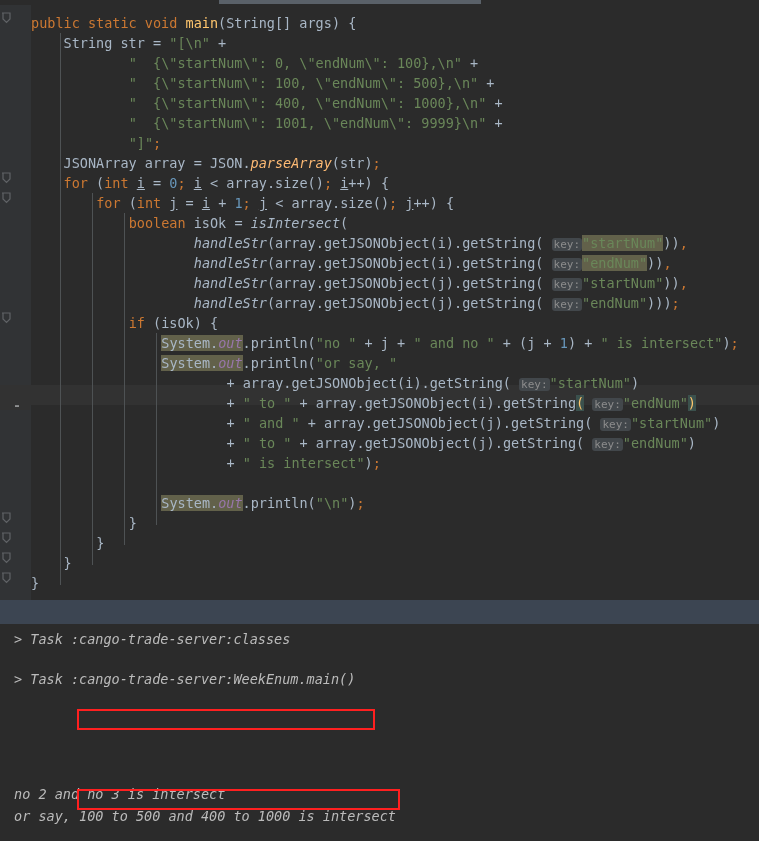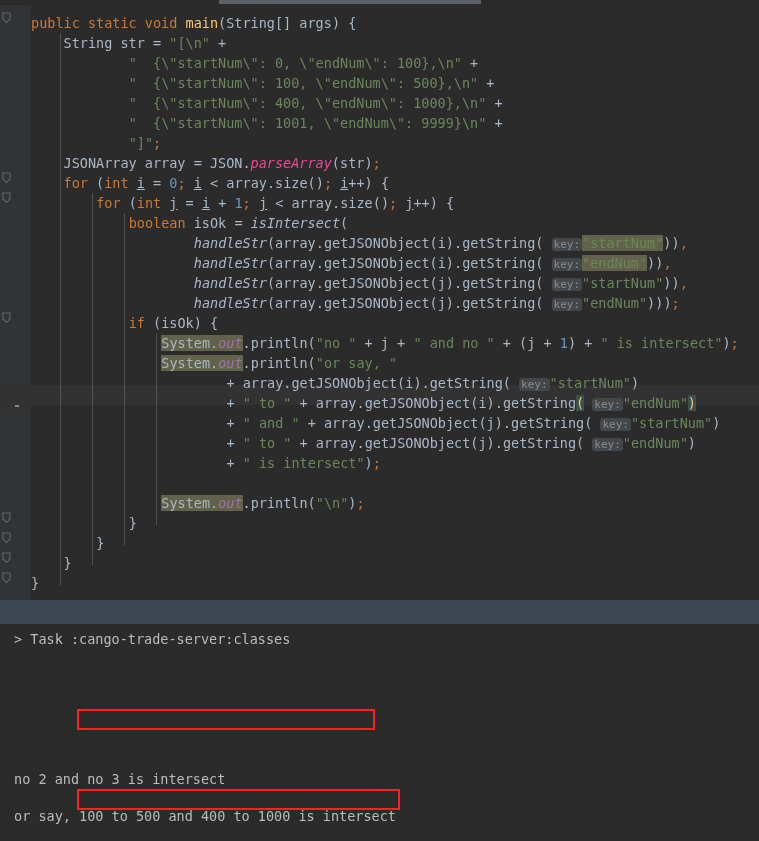--- a/index.html
+++ b/index.html
@@ -101,21 +101,21 @@
   }
 
   
   .kw   { color: #cc7832; }
   .str  { color: #6a8759; }
   .num  { color: #6897bb; }
   .plain{ color: #a9b7c6; }
   .meth { color: #ffc66d; }
   .fld  { color: #9876aa; font-style: italic; }
   .ital { color: #a9b7c6; font-style: italic; }
-  .methi{ color: #ec4899; font-style: italic; }
+  .methi{ color: #fdba74; font-style: italic; }
   .under{ text-decoration: underline; text-decoration-color:#a9b7c6; }
   .sel  { background: #62614a; }
   .ident-hl { background: #62614a; }
   .brace-hl { background: #3b514d; color:#ffc66d; }
   .inlay {
     background: #42474b;
     color: #8c8c8c;
     font-size: 11px;
     border-radius: 3px;
     padding: 0 2px;
@@ -129,20 +129,21 @@
     background: #3c4552;
   }
 
   
   .console {
     position: absolute;
     top: 624px; left: 0;
     width: 759px; height: 217px;
     background: #2b2b2b;
     overflow: hidden;
+    font-style: italic;
   }
   .console-line {
     position: absolute;
     left: 14px;
     white-space: pre;
     font-family: "DejaVu Sans Mono", monospace;
     font-size: 13.5px;
     line-height: 20px;
     height: 20px;
     color: #bbbbbb;
@@ -252,21 +253,22 @@
         <div class="code-line" style="top: 548px;"><span class="plain"> </span><span class="plain"> </span><span class="plain"> </span><span class="plain"> </span><span class="plain">}</span></div>
         <div class="code-line" style="top: 568px;"><span class="plain">}</span></div>
       </div>
   </div>
 
   <div class="divider-bar"></div>
 
   <div class="console" id="console">
       <div class="console-line" style="top: 5px;">&gt; Task :cango-trade-server:classes</div>
       <div class="console-line" style="top: 25px;"></div>
+      <div class="console-line" style="top: 45px;">&gt; Task :cango-trade-server:WeekEnum.main()</div>
       <div class="console-line" style="top: 105px;"></div>
       <div class="console-line" style="top: 125px;"></div>
-      <div class="console-line" style="top: 145px;">no 2 and no 3 is intersect</div>
+      <div class="console-line" style="top: 160px;">no 2 and no 3 is intersect</div>
       <div class="console-line" style="top: 182px;">or say, 100 to 500 and 400 to 1000 is intersect</div>
       <div class="annot-box" style="left: 76.96px; top: 85px; width: 298.32px; height: 21px;"></div>
       <div class="annot-box" style="left: 76.96px; top: 165px; width: 322.68px; height: 21px;"></div>
     </div>
 
 </div>
 
 </body></html>

